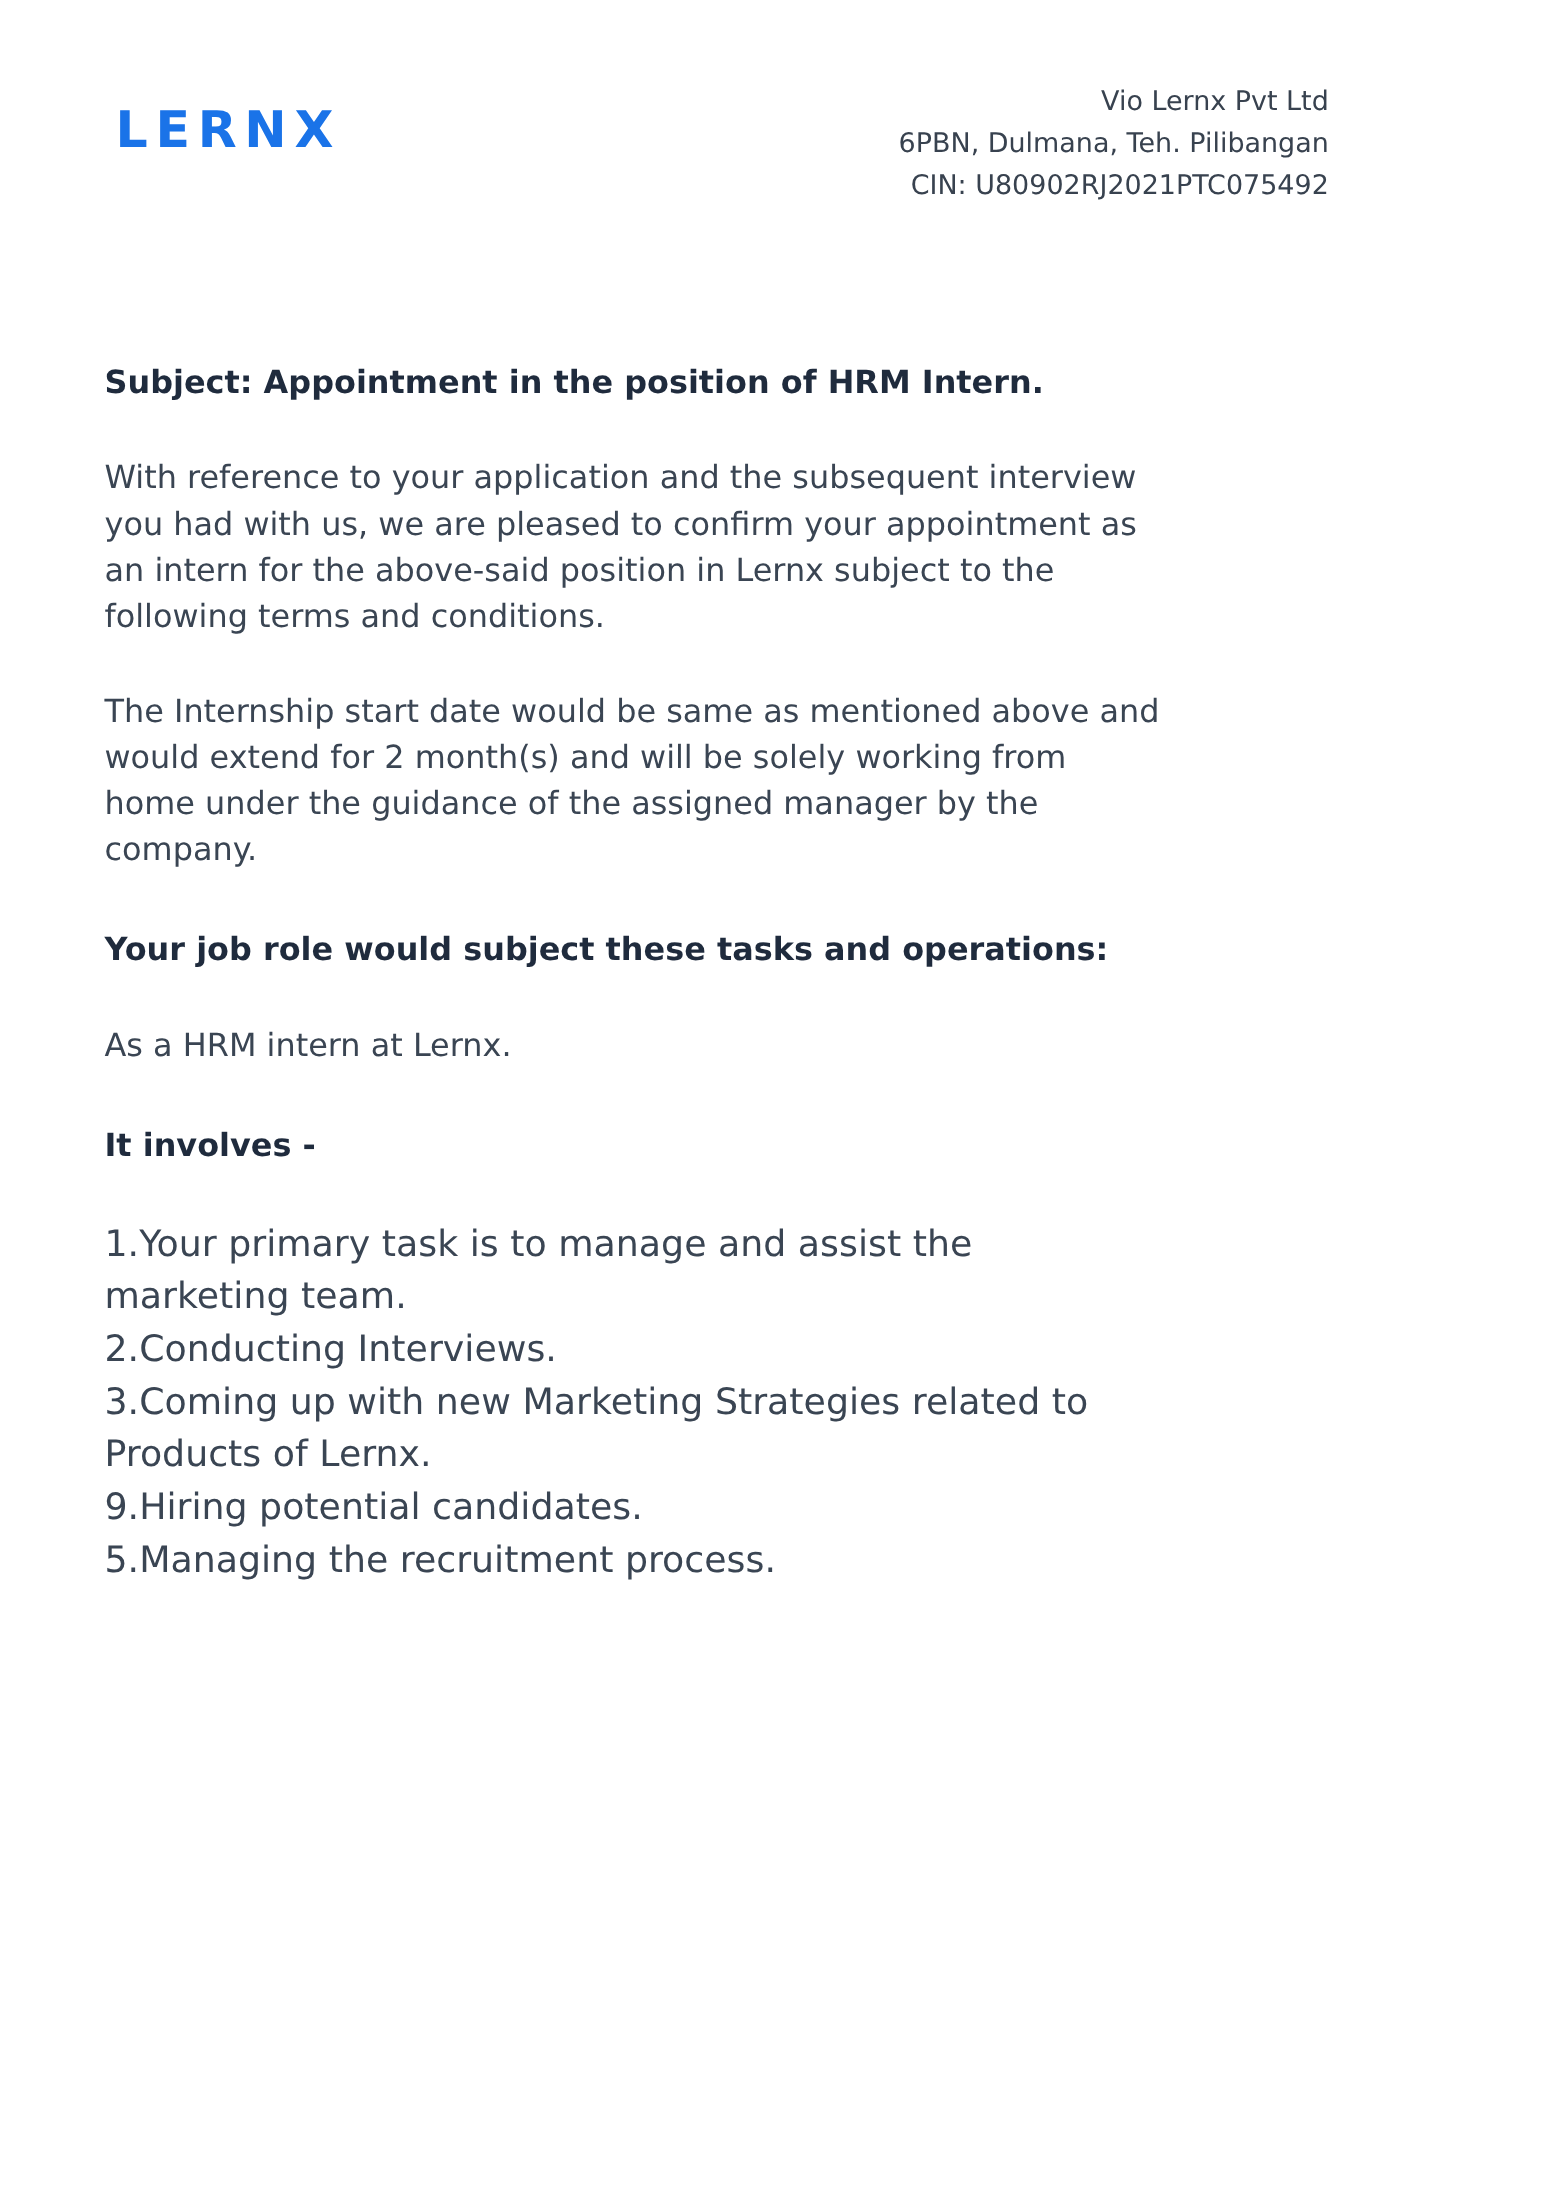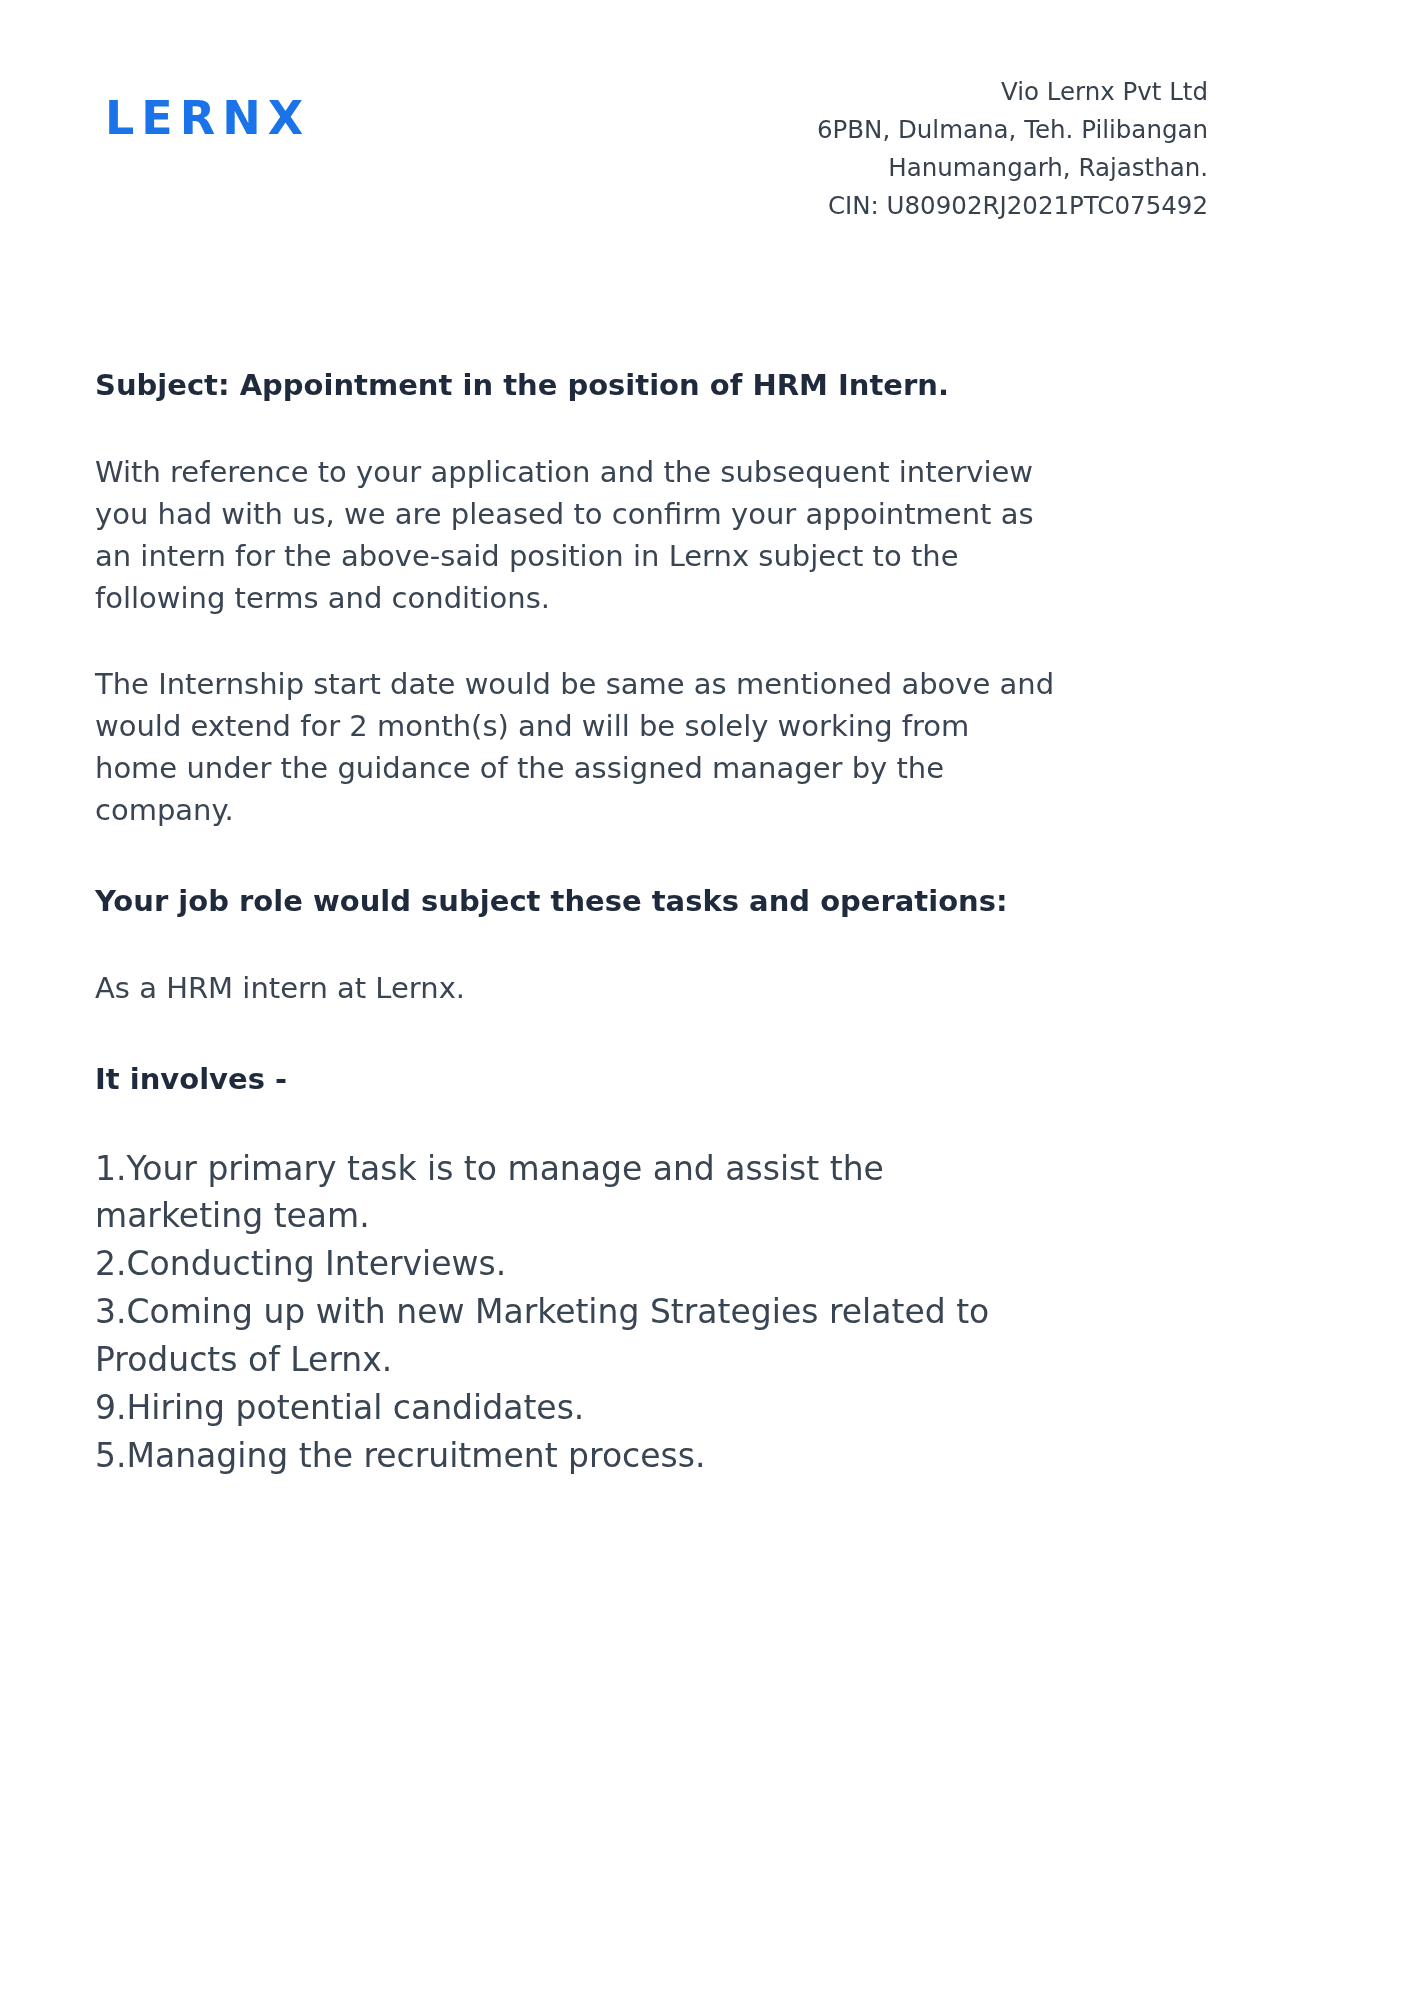--- a/index.html
+++ b/index.html
@@ -101,21 +101,20 @@
 
 <div class="page">
 
   <div class="letterhead">
     <div class="logo">
       <div class="logo-text">LERNX</div>
     </div>
     <div class="company-block">
       <div>Vio Lernx Pvt Ltd</div>
       <div>6PBN, Dulmana, Teh. Pilibangan</div>
-      <div>Hanumangarh, Rajasthan.</div>
       <div>CIN: U80902RJ2021PTC075492</div>
     </div>
   </div>
 
   <div class="letter-body">
     <p class="subject">Subject: Appointment in the position of HRM Intern.</p>
 
     <p class="para">With reference to your application and the subsequent interview you had with us, we are pleased to confirm your appointment as an intern for the above-said position in Lernx subject to the following terms and conditions.</p>
 
     <p class="para">The Internship start date would be same as mentioned above and would extend for 2 month(s) and will be solely working from home under the guidance of the assigned manager by the company.</p>

